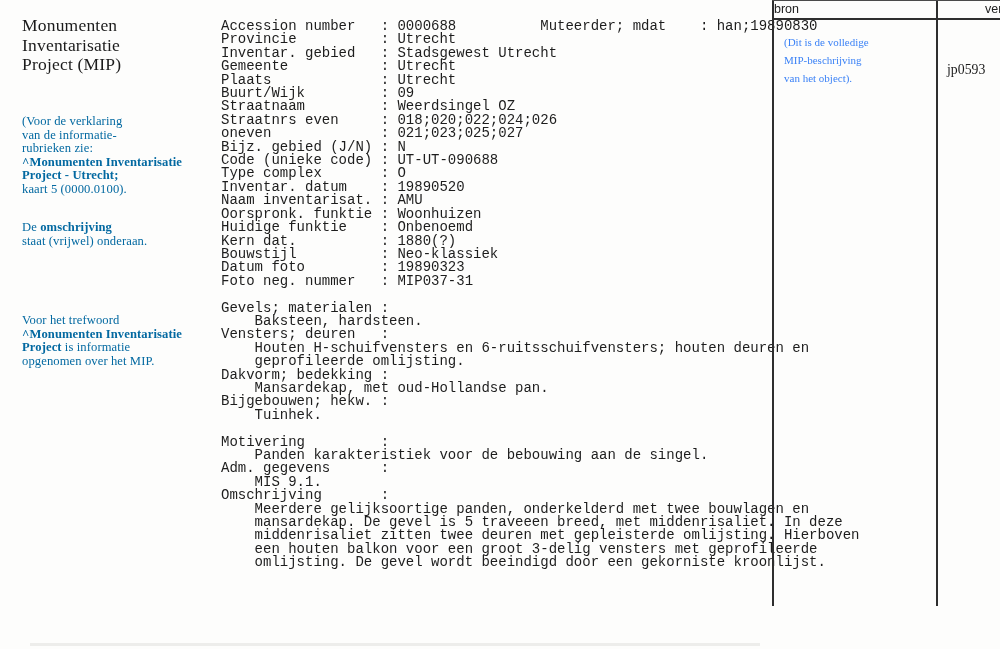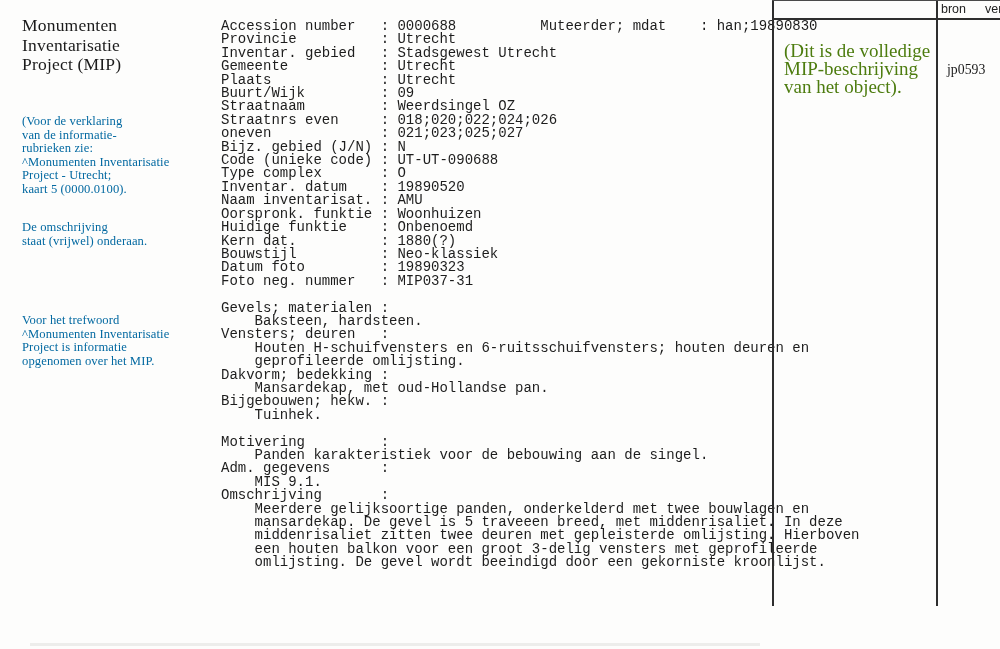--- a/index.html
+++ b/index.html
@@ -26,21 +26,21 @@
   .side-note {
     left: 22px;
     font-size: 12.6px;
     line-height: 13.5px;
     color: #0369a1;
     letter-spacing: 0.1px;
   }
   .note1 { top: 115px; }
   .note2 { top: 221px; }
   .note3 { top: 314px; }
-  .side-note b { font-weight: 400; margin-top: 16px; }
+  .side-note b { font-weight: 700; margin-top: 16px; }
 
   
   .record-pre {
     left: 221px; top: 20px;
     font-family: "Liberation Mono", monospace;
     font-size: 14px;
     line-height: 13.4px;
     font-weight: 400;
     color: #1d1d1d;
     white-space: pre;
@@ -52,27 +52,27 @@
   .vline1 { left: 772px; top: 0; width: 2px; height: 606px; }
   .vline2 { left: 936px; top: 0; width: 2px; height: 606px; }
   .hline-top { left: 772px; top: 0; width: 228px; height: 1px; background: #4a4a4a; }
   .hline-header { left: 772px; top: 18px; width: 228px; height: 2px; }
   .col-header {
     top: 2px;
     font-family: "Liberation Sans", sans-serif;
     font-size: 12.5px;
     color: #222;
   }
-  .bron-header { left: 774px; width: 192px; text-align: right; }
+  .bron-header { left: 774px; width: 192px; text-align: left; }
   .verwerkt-header { left: 985px; }
   .bron-note {
-    left: 784px; top: 42px;
-    font-size: 19px;
+    left: 784px; top: 33px;
+    font-size: 11px;
     line-height: 18.2px;
-    color: #4d7c0f;
+    color: #3b82f6;
     white-space: pre-line;
   }
   .verwerkt-value {
     left: 947px; top: 62px;
     font-size: 13.8px;
     color: #1b1b1b;
   }
 
   
   .scan-smudge {

